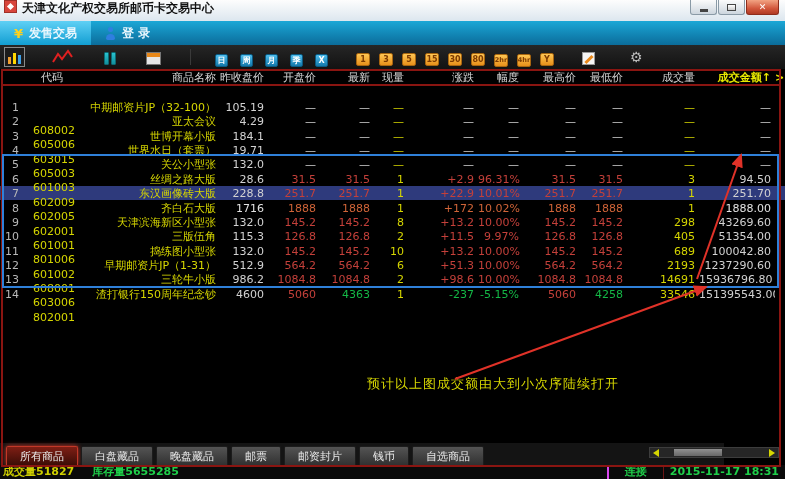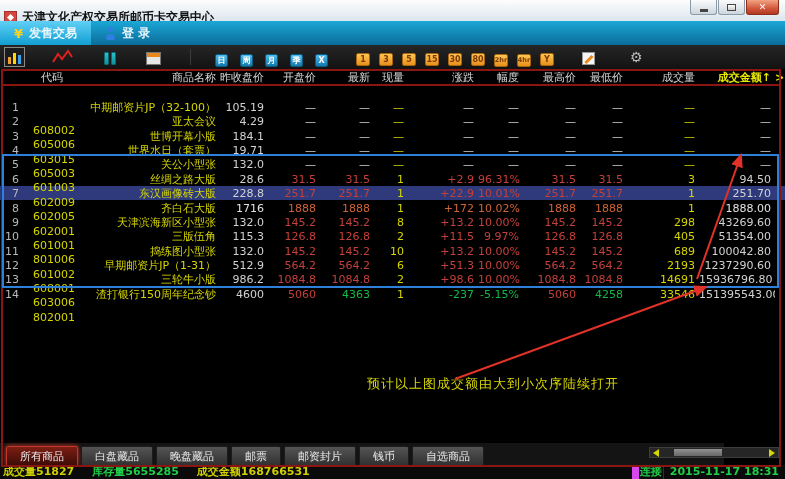--- a/index.html
+++ b/index.html
@@ -2,21 +2,21 @@
 <html><head>
 <meta charset="utf-8">
 <style>
   * { margin:0; padding:0; box-sizing:border-box; }
   body { font-family:"DejaVu Sans", sans-serif; background:#222; }
   .app { position:relative; width:785px; height:479px; background:#000; overflow:hidden; }
 
   
   .titlebar { position:absolute; top:0; left:0; width:785px; height:35px;
     background:linear-gradient(#fdfdfd,#dde7ef 60%,#cfdae4); border-bottom:1px solid #9fb0bd;
-    display:flex; align-items:center; padding-left:4px; }
+    display:flex; padding-left:4px; }
   .app-icon { width:13px; height:13px; background:#d8453c; border:1px solid #a03028; position:relative; margin-right:5px; }
   .app-icon::after { content:""; position:absolute; inset:3px; background:#fff; transform:rotate(45deg); }
   .title { font-size:12px; font-weight:bold; color:#111; }
   .win-btns { position:absolute; top:0; right:6px; display:flex; }
   .win-btn { width:27px; height:15px; border:1px solid #8a9aa6; border-top:none; border-radius:0 0 3px 3px;
     background:linear-gradient(#fbfbfb,#cdd6de); display:flex; align-items:center; justify-content:center; margin-left:1px; }
   .glyph-min { width:8px; height:3px; background:#444; margin-top:6px; }
   .glyph-max { width:9px; height:7px; border:1px solid #444; background:linear-gradient(#fff,#ccc); }
   .win-btn.close { width:33px; background:linear-gradient(#f2a383,#d2573c 60%,#b03a24); border-color:#8d2d1c;
     color:#fff; font-size:9px; font-weight:bold; }
@@ -90,21 +90,21 @@
   .arr.left { left:3px; border-right:6px solid #d6d600; }
   .arr.right { right:3px; border-left:6px solid #d6d600; }
   .thumb { position:absolute; left:24px; top:1px; width:48px; height:7px; background:linear-gradient(#909090,#686868); }
 
   
   .statusbar { position:absolute; top:465px; left:0; width:785px; height:14px; background:#0a0a0a;
     display:flex; align-items:center; font-size:11px; line-height:14px; padding-left:3px; }
   .stat { margin-right:18px; font-weight:bold; }
   .ylw { color:#cfcf00; } .grn { color:#1fcf4a; }
   .spacer { flex:1; }
-  .conn { color:#1fcf4a; font-weight:bold; padding:0 1px; border-left:7px solid #d946ef; border-right:1px solid #6b1515; }
+  .conn { color:#1fcf4a; font-weight:bold; padding:0 16px; border-left:2px solid #d946ef; border-right:1px solid #6b1515; }
   .dt { color:#1fcf4a; font-weight:bold; padding:0 6px; }
 </style>
 </head>
 <body>
 
 <div class="app">
 
   <div class="titlebar">
     <div class="app-icon"></div>
     <div class="title">天津文化产权交易所邮币卡交易中心</div>
@@ -402,21 +402,20 @@
 
   <div class="hscroll">
     <span class="arr left"></span>
     <span class="thumb"></span>
     <span class="arr right"></span>
   </div>
 
   <div class="statusbar">
     <span class="stat ylw"><span>成交量</span><span>51827</span></span>
     <span class="stat grn"><span>库存量</span><span>5655285</span></span>
-    <span class="stat ylw"><span>成交金额</span><span>168766531</span></span>
     <span class="spacer"></span>
     <span class="conn">连接</span>
     <span class="dt">2015-11-17 18:31</span>
   </div>
 
   <div class="red-rect"></div>
   <div class="red-line"></div>
   <div class="blue-rect"></div>
 
   <svg class="overlay" width="785" height="479" viewBox="0 0 785 479">

